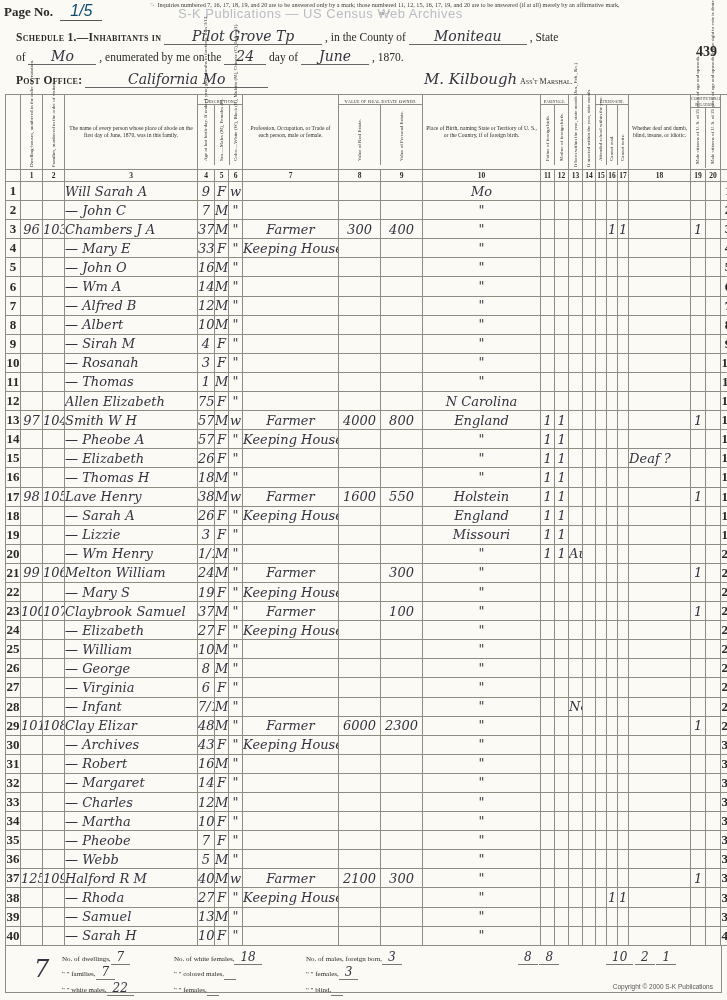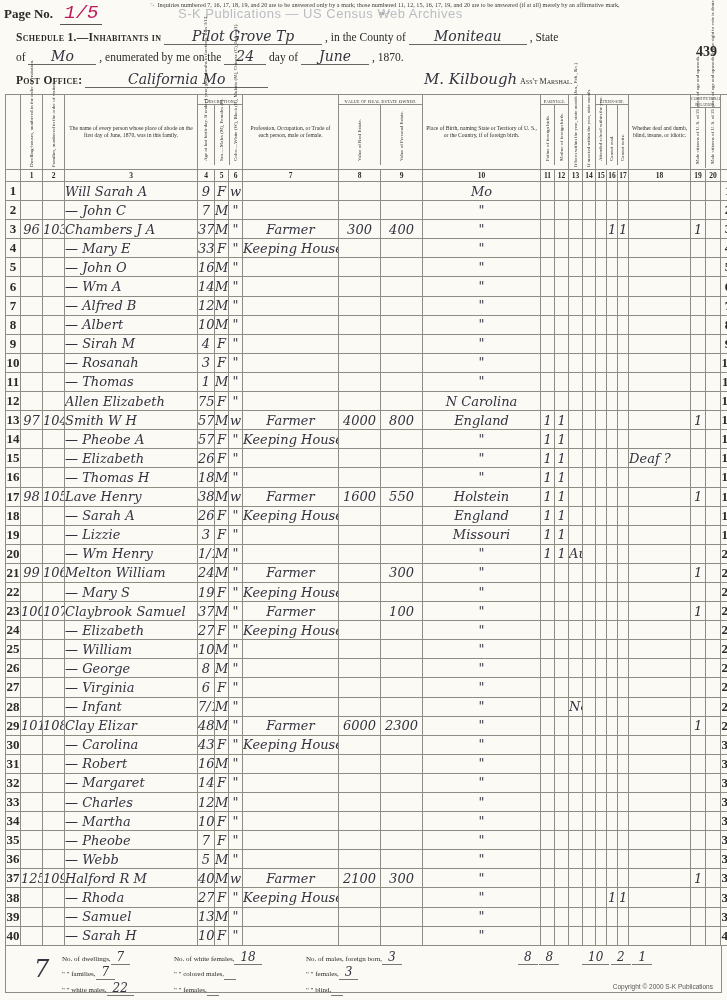--- a/index.html
+++ b/index.html
@@ -2,21 +2,21 @@
 <html><head>
 <meta charset="utf-8">
 <style>
   html,body{margin:0;padding:0;background:#fff;}
   body{width:727px;height:1000px;font-family:"Liberation Serif",serif;color:#2a2a28;position:relative;overflow:hidden;}
   .page{position:relative;width:727px;height:1000px;background:#fbfaf5;}
 
   
   .hdr{position:relative;height:92px;padding:2px 6px 0 6px;}
   .pageno{position:absolute;left:4px;top:2px;font-size:13px;font-weight:bold;}
-  .pageno .val{font-family:Liberation Mono, monospace;font-style:italic;font-weight:normal;font-size:19px;margin-left:4px;color:#be185d;}
+  .pageno .val{font-family:Liberation Sans, sans-serif;font-style:italic;font-weight:normal;font-size:16px;margin-left:4px;color:#0c4a6e;}
   .pageno .ul{display:inline-block;border-bottom:1px solid #555;min-width:42px;text-align:center;}
   .instr{position:absolute;left:150px;top:1px;width:470px;font-size:6.2px;line-height:7.6px;text-align:center;color:#3b3b38;}
   .watermark{position:absolute;left:178px;top:6px;font-size:13px;color:#b9bcc2;letter-spacing:.5px;font-family:"Liberation Sans",sans-serif;}
 
   .ln1{position:absolute;left:16px;top:28px;font-size:11.5px;white-space:nowrap;}
   .ln2{position:absolute;left:16px;top:48px;font-size:11.5px;white-space:nowrap;}
   .ln3{position:absolute;left:16px;top:70px;font-size:11.5px;white-space:nowrap;}
   .sc{font-variant:small-caps;font-weight:bold;letter-spacing:.3px;}
   .hw{font-family:"DejaVu Serif",serif;font-style:italic;color:#34343f;font-size:14px;}
   .u{display:inline-block;border-bottom:1px solid #666;text-align:center;padding:0 4px;}
@@ -921,21 +921,21 @@
           <td class="cell c"></td>
           <td class="cell"></td>
           <td class="cell c">1</td>
           <td class="cell c"></td>
           <td class="rn">29</td>
         </tr>
         <tr class="datarow">
           <td class="rn">30</td>
           <td class="cell c"></td>
           <td class="cell c"></td>
-          <td class="cell nm">— Carolina</td>
+          <td class="cell nm">— Archives</td>
           <td class="cell c">43</td>
           <td class="cell c">F</td>
           <td class="cell c">"</td>
           <td class="cell c">Keeping House</td>
           <td class="cell c"></td>
           <td class="cell c"></td>
           <td class="cell c">"</td>
           <td class="cell c"></td>
           <td class="cell c"></td>
           <td class="cell c"></td>
@@ -1205,21 +1205,21 @@
     </div>
     <div class="fcol" style="left:300px;top:5px">
       <div><span>No. of males, foreign born,</span><span class="fv">3</span></div>
       <div><span>"   "  females,</span><span class="fv">3</span></div>
       <div><span>"   "  blind,</span><span class="fv"></span></div>
     </div>
     <div class="fcol" style="left:512px;top:5px">
       <span class="fv">8</span>
       <span class="fv">8</span>
     </div>
-    <div class="fcol" style="left:576px;top:5px">
+    <div class="fcol" style="left:600px;top:5px">
       <span class="fv">10</span>
       <span class="fv">2</span>
       <span class="fv">1</span>
     </div>
     <div class="copyright">Copyright © 2000 S-K Publications</div>
   </div>
 
 </div>
 
 </body></html>

